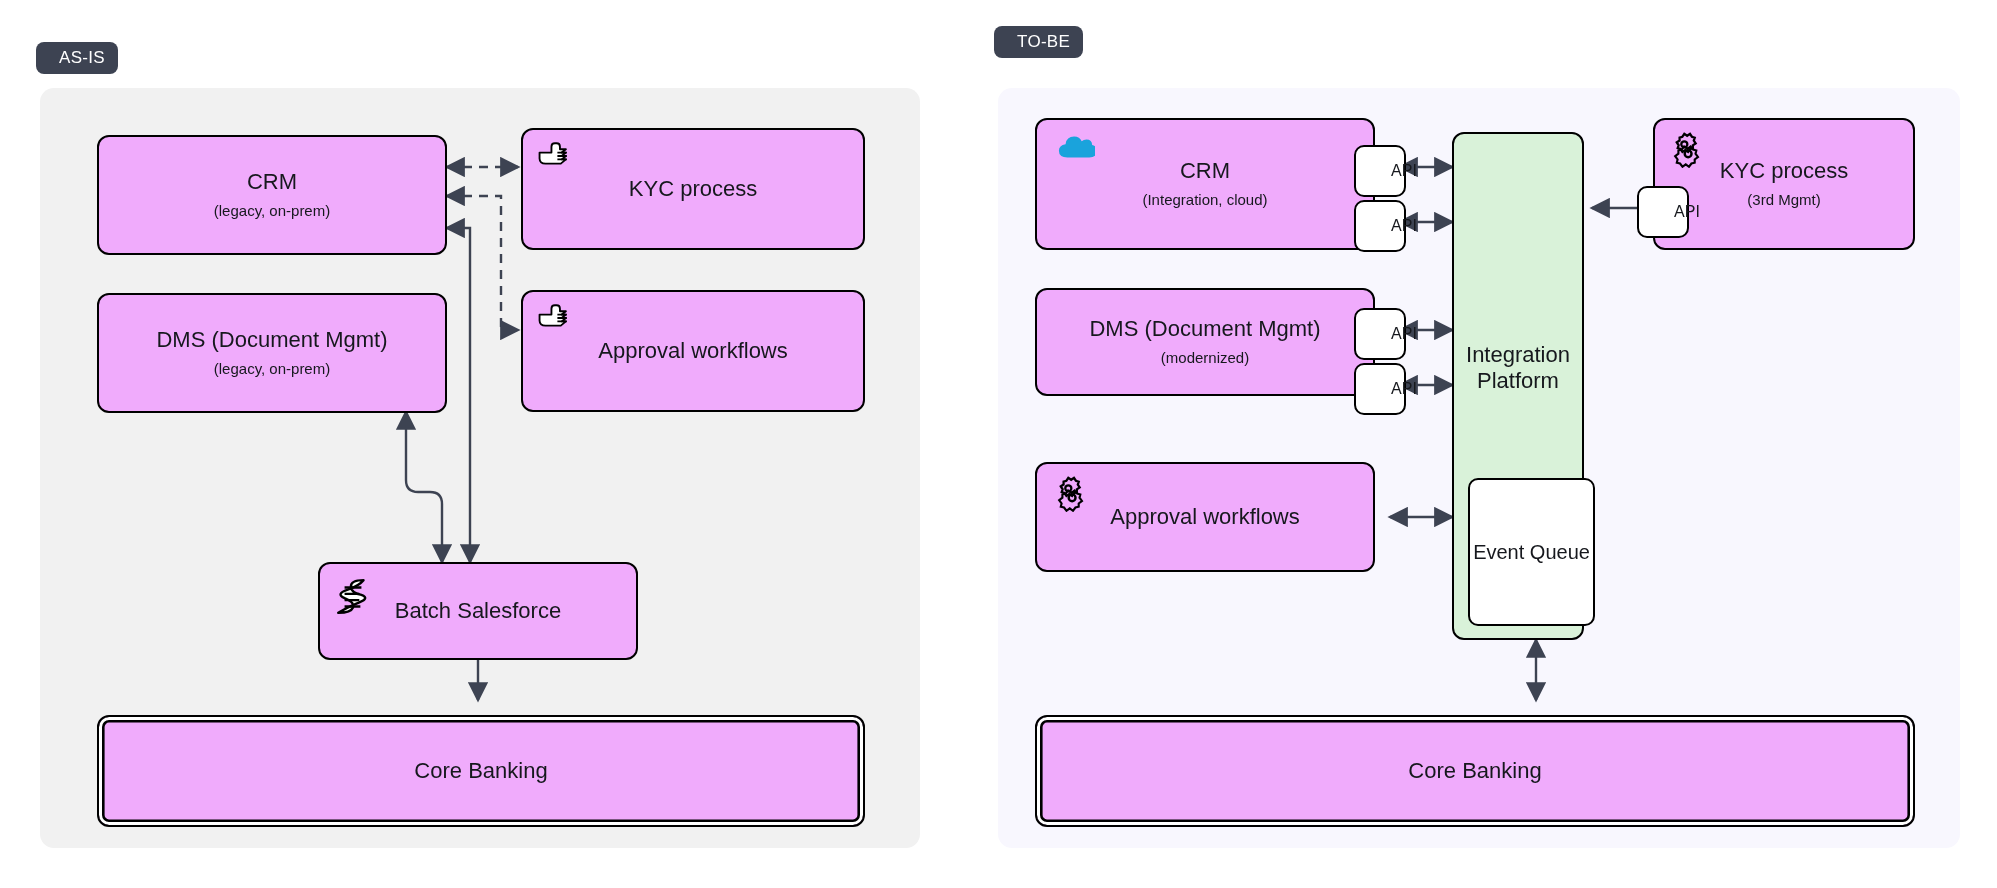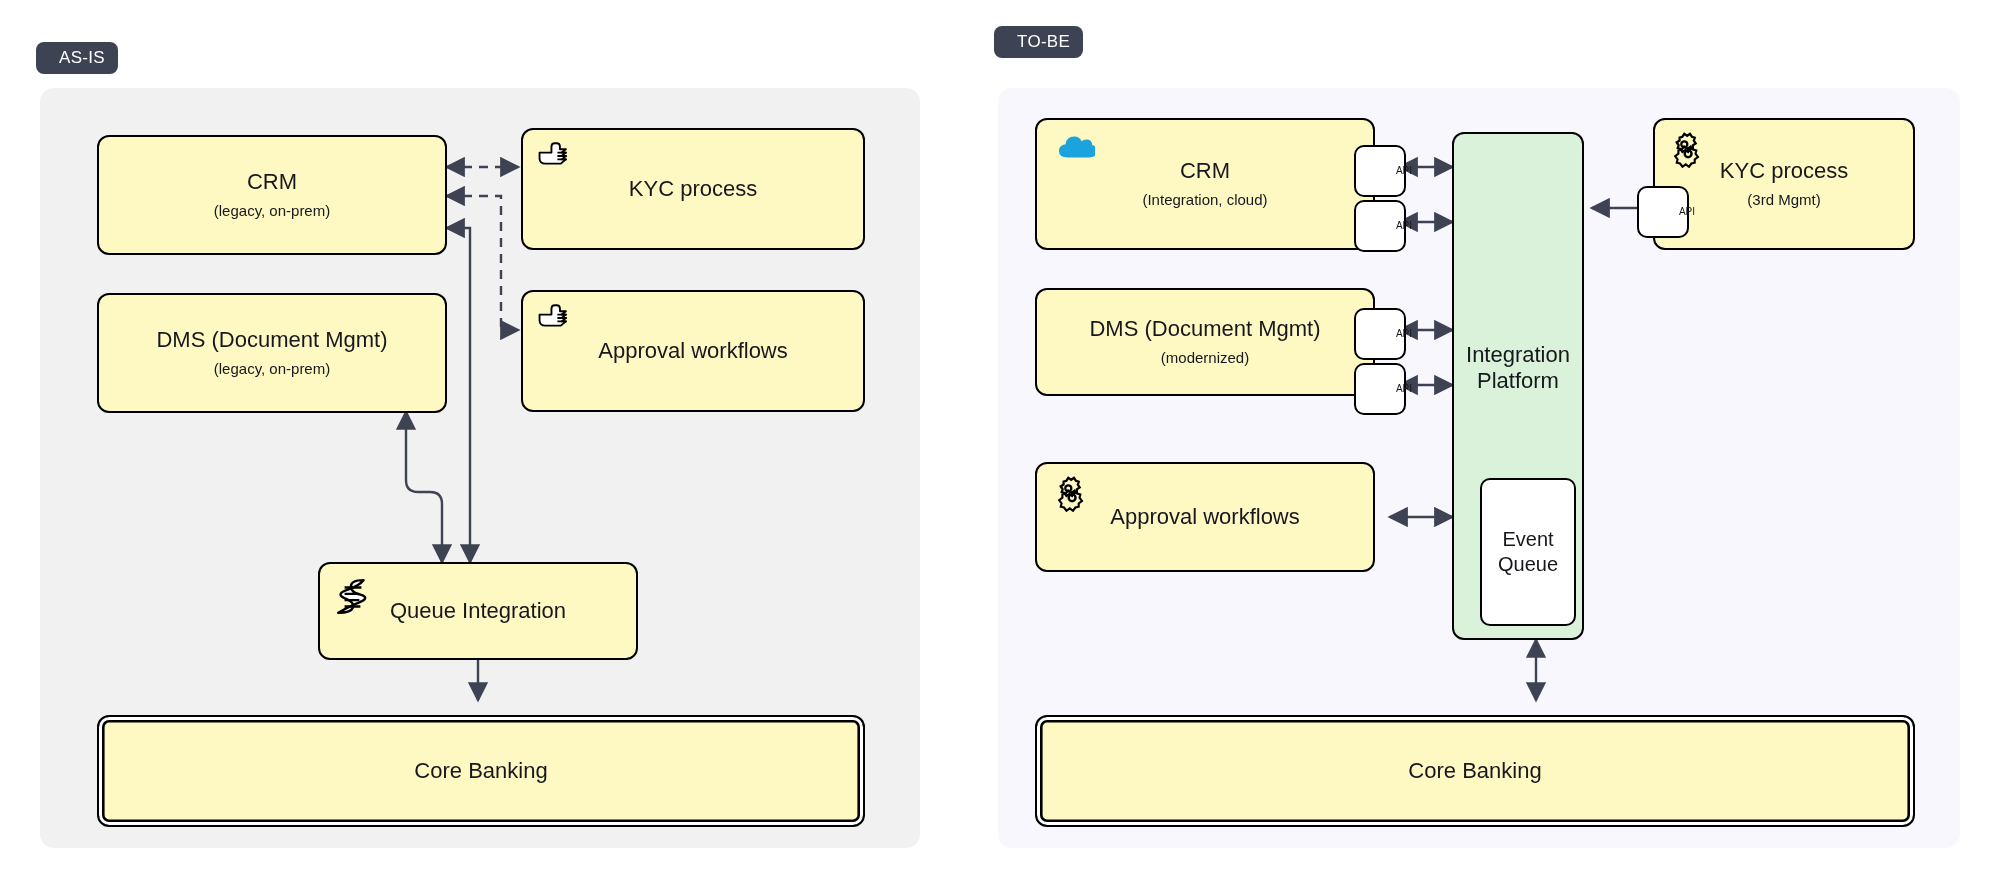--- a/index.html
+++ b/index.html
@@ -18,21 +18,21 @@
   .tag{
     position:absolute;background:#3d4352;color:#ffffff;
     font-size:17px;letter-spacing:.3px;border-radius:8px;
     padding:7px 13px 8px 23px;line-height:1;white-space:nowrap;
   }
   .tag-asis{left:36px;top:42px;}
   .tag-tobe{left:994px;top:26px;}
 
   
   .node{
-    position:absolute;background:#fef9c3;border:2.6px solid #000000;
+    position:absolute;background:#f0abfc;border:2.6px solid #000000;
     border-radius:12px;box-sizing:border-box;
     display:flex;flex-direction:column;align-items:center;justify-content:center;
   }
   .node .title{font-size:22px;line-height:1.2;color:#16181d;text-align:center;}
   .node .sub{font-size:15px;line-height:1.25;color:#16181d;text-align:center;margin-top:7px;}
 
   .node-double{
     border:2.6px solid #000000;
     box-shadow:inset 0 0 0 3px #ffffff, inset 0 0 0 5.6px #000000;
     margin-top:15px;
@@ -44,21 +44,21 @@
     position:absolute;background:#ffffff;border:2.6px solid #000000;border-radius:10px;
     box-sizing:border-box;display:flex;align-items:center;justify-content:center;
     text-align:center;font-size:20px;line-height:1.25;
   }
 
   
   .api{
     position:absolute;width:44px;height:52px;background:#ffffff;
     border:2.6px solid #000000;border-radius:10px;box-sizing:border-box;
     display:flex;align-items:center;justify-content:center;
-    font-size:10px;line-height:1;color:#16181d;z-index:6;padding-left:48px;
+    font-size:16px;line-height:1;color:#16181d;z-index:6;padding-left:48px;
   }
 
   
   .node-icon{position:absolute;left:14px;top:11px;width:34px;height:30px;}
   .node-icon svg{display:block;width:100%;height:100%;}
 
   
   .wires{position:absolute;left:0;top:0;width:1997px;height:888px;pointer-events:none;}
 </style>
 </head>
@@ -134,21 +134,21 @@
     <div class="title">Approval workflows</div>
   </div>
 
   <div class="node" style="left:318px;top:562px;width:320px;height:98px;">
     <span class="node-icon" style="left:15px;top:13px;width:36px;height:40px;">
       <svg viewBox="0 0 34 38">
         <path d="M27 3 q-12 0-12 6 t10 8 q8 3 -2 7 q-12 5 -20 10 q12 0 14-5 t-8-9 q-9-4 3-8 q11-4 15-9 z" fill="#ffffff" stroke="#000" stroke-width="2.3" stroke-linejoin="round"></path>
         <path d="M9 10 h16 M9 16 h14 M9 22 h14 M9 28 h15" stroke="#000" stroke-width="2.3" fill="none"></path>
       </svg>
     </span>
-    <div class="title">Queue Integration</div>
+    <div class="title">Batch Salesforce</div>
   </div>
 
   <div class="node node-double" style="left:97px;top:700px;width:768px;height:112px;">
     <div class="title">Core Banking</div>
   </div>
 
   <div class="node" style="left:1035px;top:118px;width:340px;height:132px;">
     <span class="node-icon" style="left:20px;top:14px;width:38px;height:26px;">
       <svg viewBox="0 0 40 26">
         <path d="M11 24 q-9 0-9-7 q0-6 7-7 q1-8 9-8 q6 0 8 5 q2-2 5-2 q6 0 6 6 q5 1 5 6 q0 7-8 7 z" fill="#1aa3dc"></path>
@@ -206,21 +206,21 @@
     </span>
     <div class="title">KYC process</div>
     <div class="sub">(3rd Mgmt)</div>
   </div>
   <div class="api" style="left:1637px;top:186px;">
       <span>API</span>
     </div>
 
   <div class="node node-green" style="left:1452px;top:132px;width:132px;height:508px;justify-content:center;">
     <div class="title" style="position:absolute;left:0;right:0;top:208px;padding:0 12px;">Integration Platform</div>
-    <div class="node-inner" style="left:14px;top:344px;width:96px;height:148px;margin-left:12px;">
+    <div class="node-inner" style="left:14px;top:344px;width:127px;height:148px;">
       <span>Event Queue</span>
     </div>
   </div>
 
   <div class="node node-double" style="left:1035px;top:700px;width:880px;height:112px;">
     <div class="title">Core Banking</div>
   </div>
 
 </div>
 

